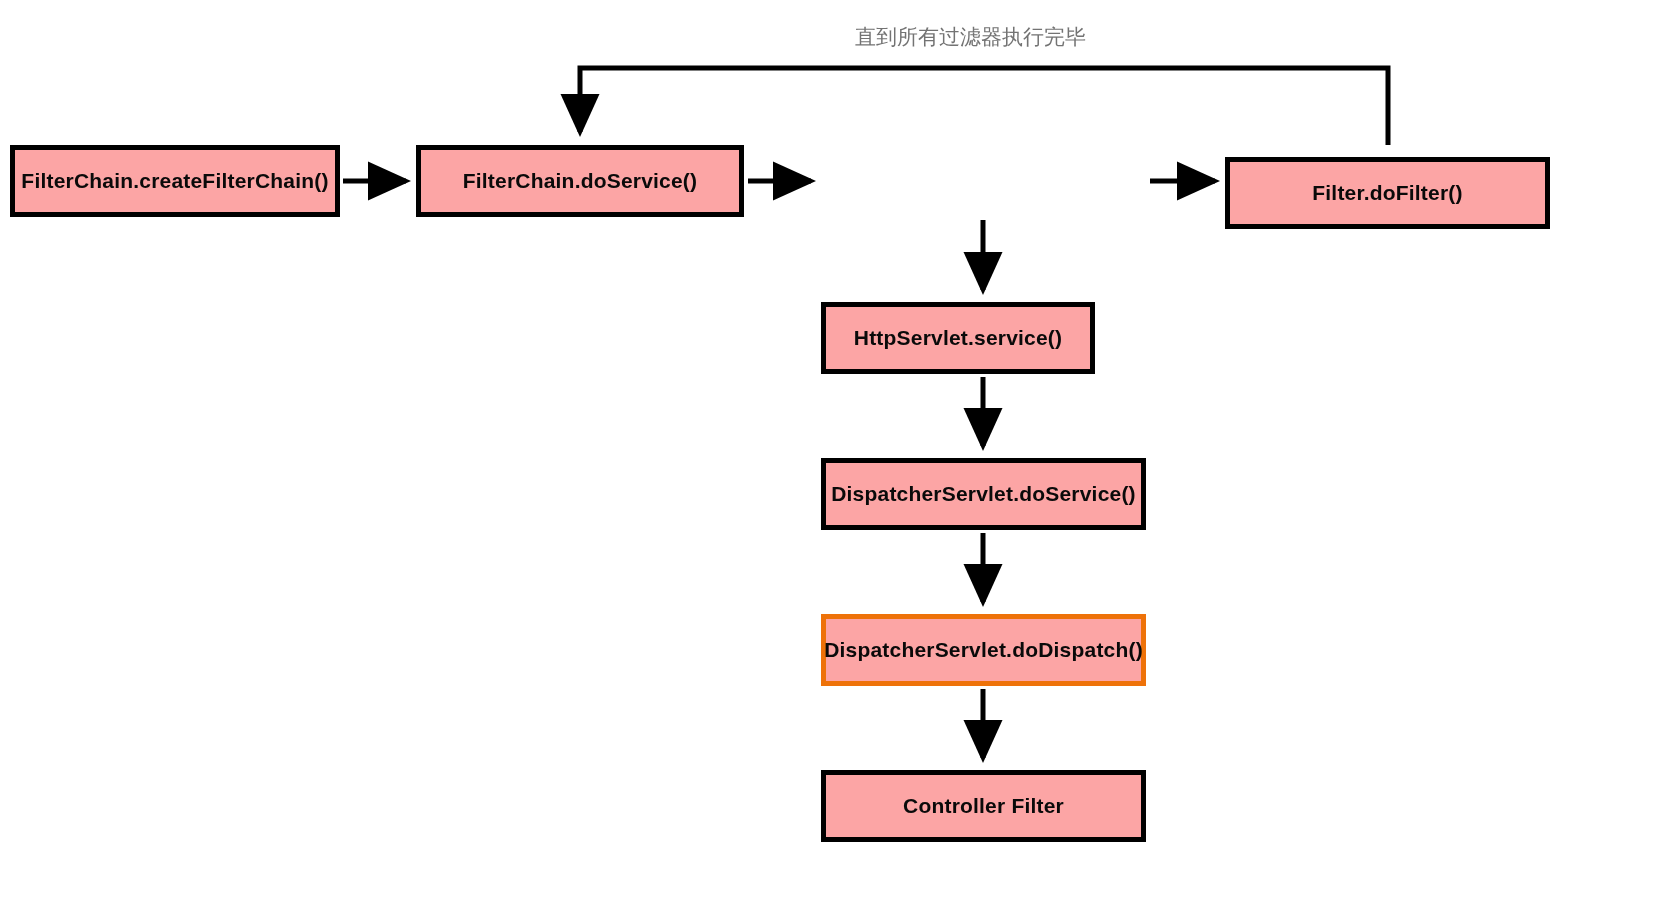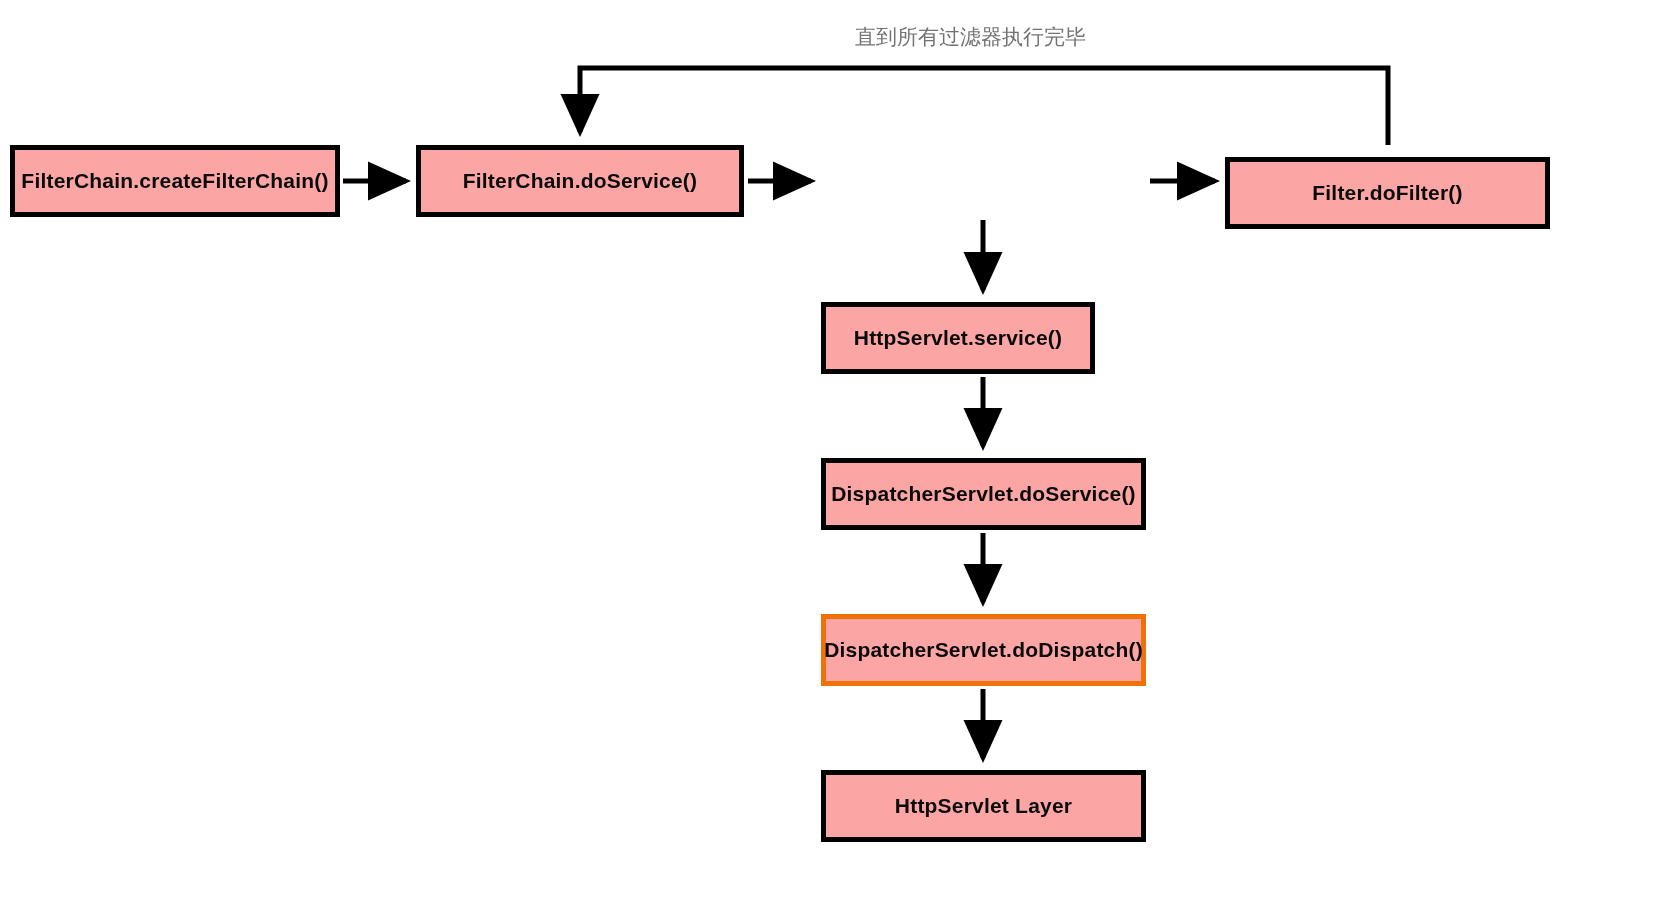--- a/index.html
+++ b/index.html
@@ -116,19 +116,19 @@
 
   <div class="node highlight" style="left:821px; top:614px; width:325px; height:72px;">
     <span class="node-label">DispatcherServlet.doDispatch()</span>
   </div>
 
   <div class="node" style="left:821px; top:458px; width:325px; height:72px;">
     <span class="node-label">DispatcherServlet.doService()</span>
   </div>
 
   <div class="node" style="left:821px; top:770px; width:325px; height:72px;">
-    <span class="node-label">HttpServlet Layer</span>
+    <span class="node-label">Controller Filter</span>
   </div>
 
   <div class="annotation" style="left:855px; top:24px;">直到所有过滤器执行完毕</div>
 
 
 </div>
 
 </body></html>

